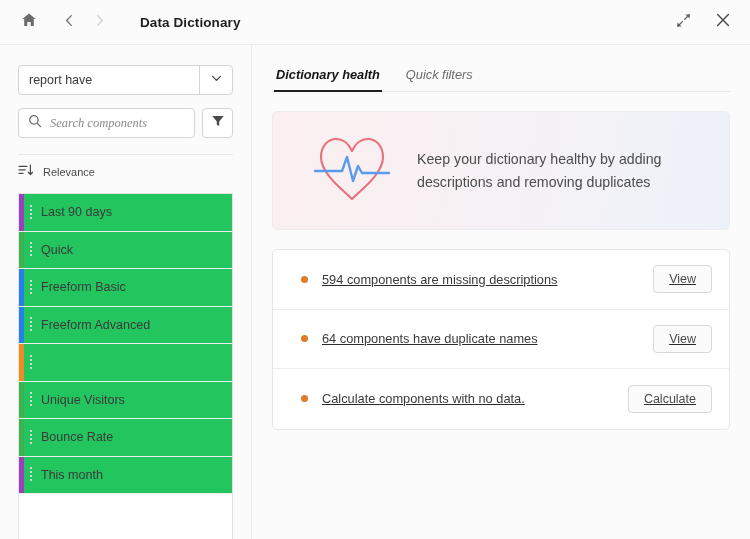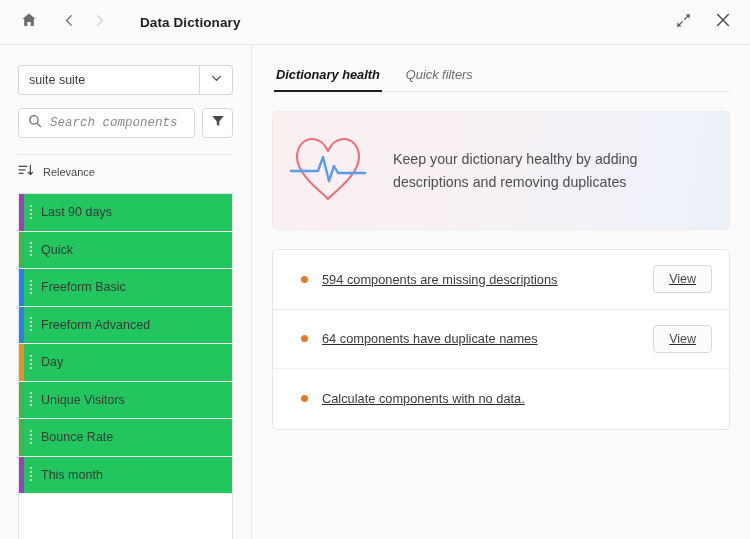--- a/index.html
+++ b/index.html
@@ -77,21 +77,21 @@
     flex: 1; height: 30px;
     border: 1px solid #d5d5d5;
     border-radius: 4px;
     background: #fff;
     display: flex; align-items: center;
     padding: 0 9px;
     gap: 8px;
   }
   .search-box input {
     border: none; outline: none; background: transparent;
-    font-family: Liberation Mono, monospace;
+    font-family: Liberation Serif, serif;
     font-size: 12.5px;
     font-style: italic;
     color: #1d4ed8;
     width: 100%;
   }
   .search-box input::placeholder { color: #8a8a8a; font-style: italic; }
   .filter-btn {
     width: 31px; height: 30px;
     border: 1px solid #d5d5d5;
     border-radius: 4px;
@@ -170,21 +170,21 @@
     height: 2px; background: #1f1f1f;
   }
 
   .hero {
     margin-top: 19px;
     height: 119px;
     border-radius: 5px;
     border: 1px solid #ececec;
     background: linear-gradient(100deg, #fbeff0 0%, #f8f0f3 35%, #f2f2f7 70%, #edf1fa 100%);
     display: flex; align-items: center;
-    padding-left: 16px;
+    padding-left: 40px;
     gap: 26px;
   }
   .hero-text {
     font-size: 14.2px;
     color: #4d4d4d;
     line-height: 1.62;
     max-width: 300px;
   }
 
   .health-card {
@@ -268,21 +268,21 @@
       </span>
     </div>
   </div>
 </div>
 
 <div class="body">
 
   <div class="sidebar">
 
     <div class="suite-row">
-      <div class="suite-input">suite suite</div>
+      <div class="suite-input">report have</div>
       <div class="suite-btn">
         <span>
           <svg width="13" height="13" viewBox="0 0 13 13">
               <path d="M2.6 4.4 6.5 8.4l3.9-4" stroke="#4a4a4a" stroke-width="1.35" fill="none" stroke-linecap="round" stroke-linejoin="round"></path>
             </svg>
         </span>
       </div>
     </div>
 
     <div class="search-row">
@@ -348,21 +348,20 @@
           <div class="drag-handle">
             <i></i>
           </div>
           <div class="comp-name">Freeform Advanced</div>
         </div>
         <div class="comp-item">
           <div class="comp-color" style="background: rgb(239, 139, 33);"></div>
           <div class="drag-handle">
             <i></i>
           </div>
-          <div class="comp-name">Day</div>
         </div>
         <div class="comp-item">
           <div class="comp-color" style="background: rgb(63, 179, 79);"></div>
           <div class="drag-handle">
             <i></i>
           </div>
           <div class="comp-name">Unique Visitors</div>
         </div>
         <div class="comp-item">
           <div class="comp-color" style="background: rgb(63, 179, 79);"></div>
@@ -406,16 +405,17 @@
           <button class="action-btn">View</button>
         </div>
         <div class="health-row">
           <span class="dot" style="background: rgb(224, 123, 38);"></span>
           <span class="health-text">64 components have duplicate names</span>
           <button class="action-btn">View</button>
         </div>
         <div class="health-row">
           <span class="dot" style="background: rgb(224, 123, 38);"></span>
           <span class="health-text">Calculate components with no data.</span>
+          <button class="action-btn">Calculate</button>
         </div>
       </div>
   </div>
 </div>
 
 </body></html>

